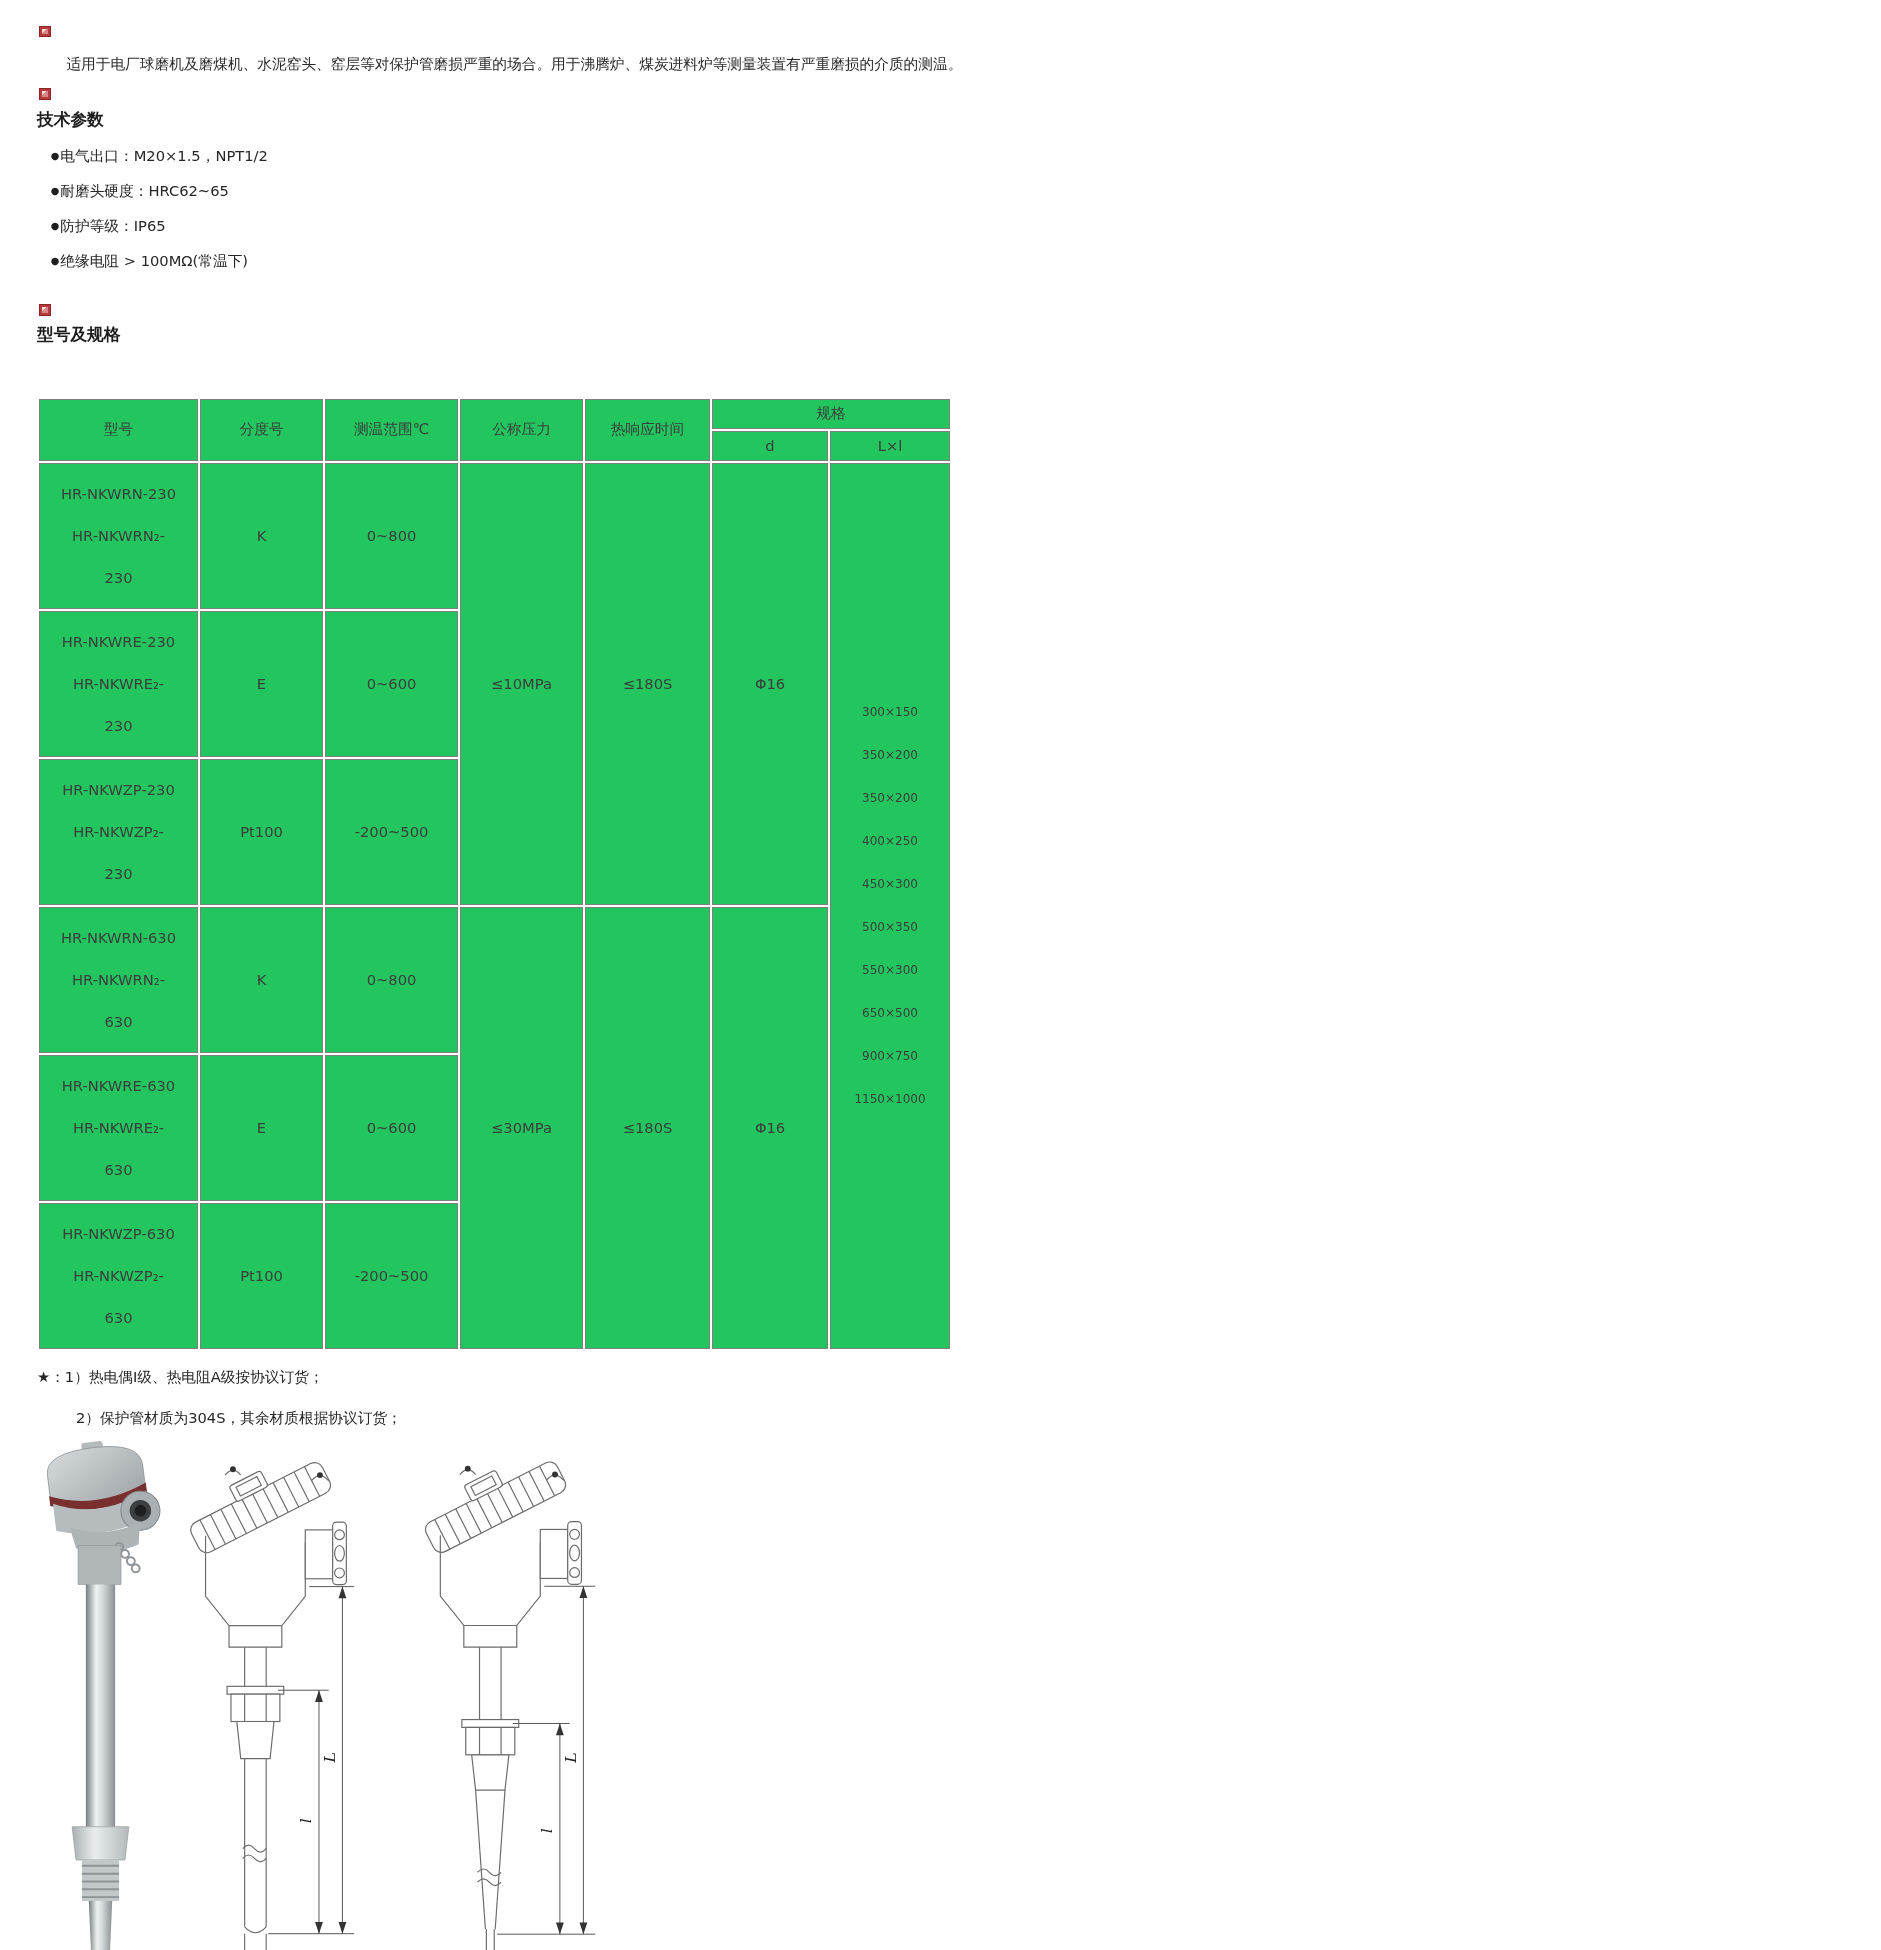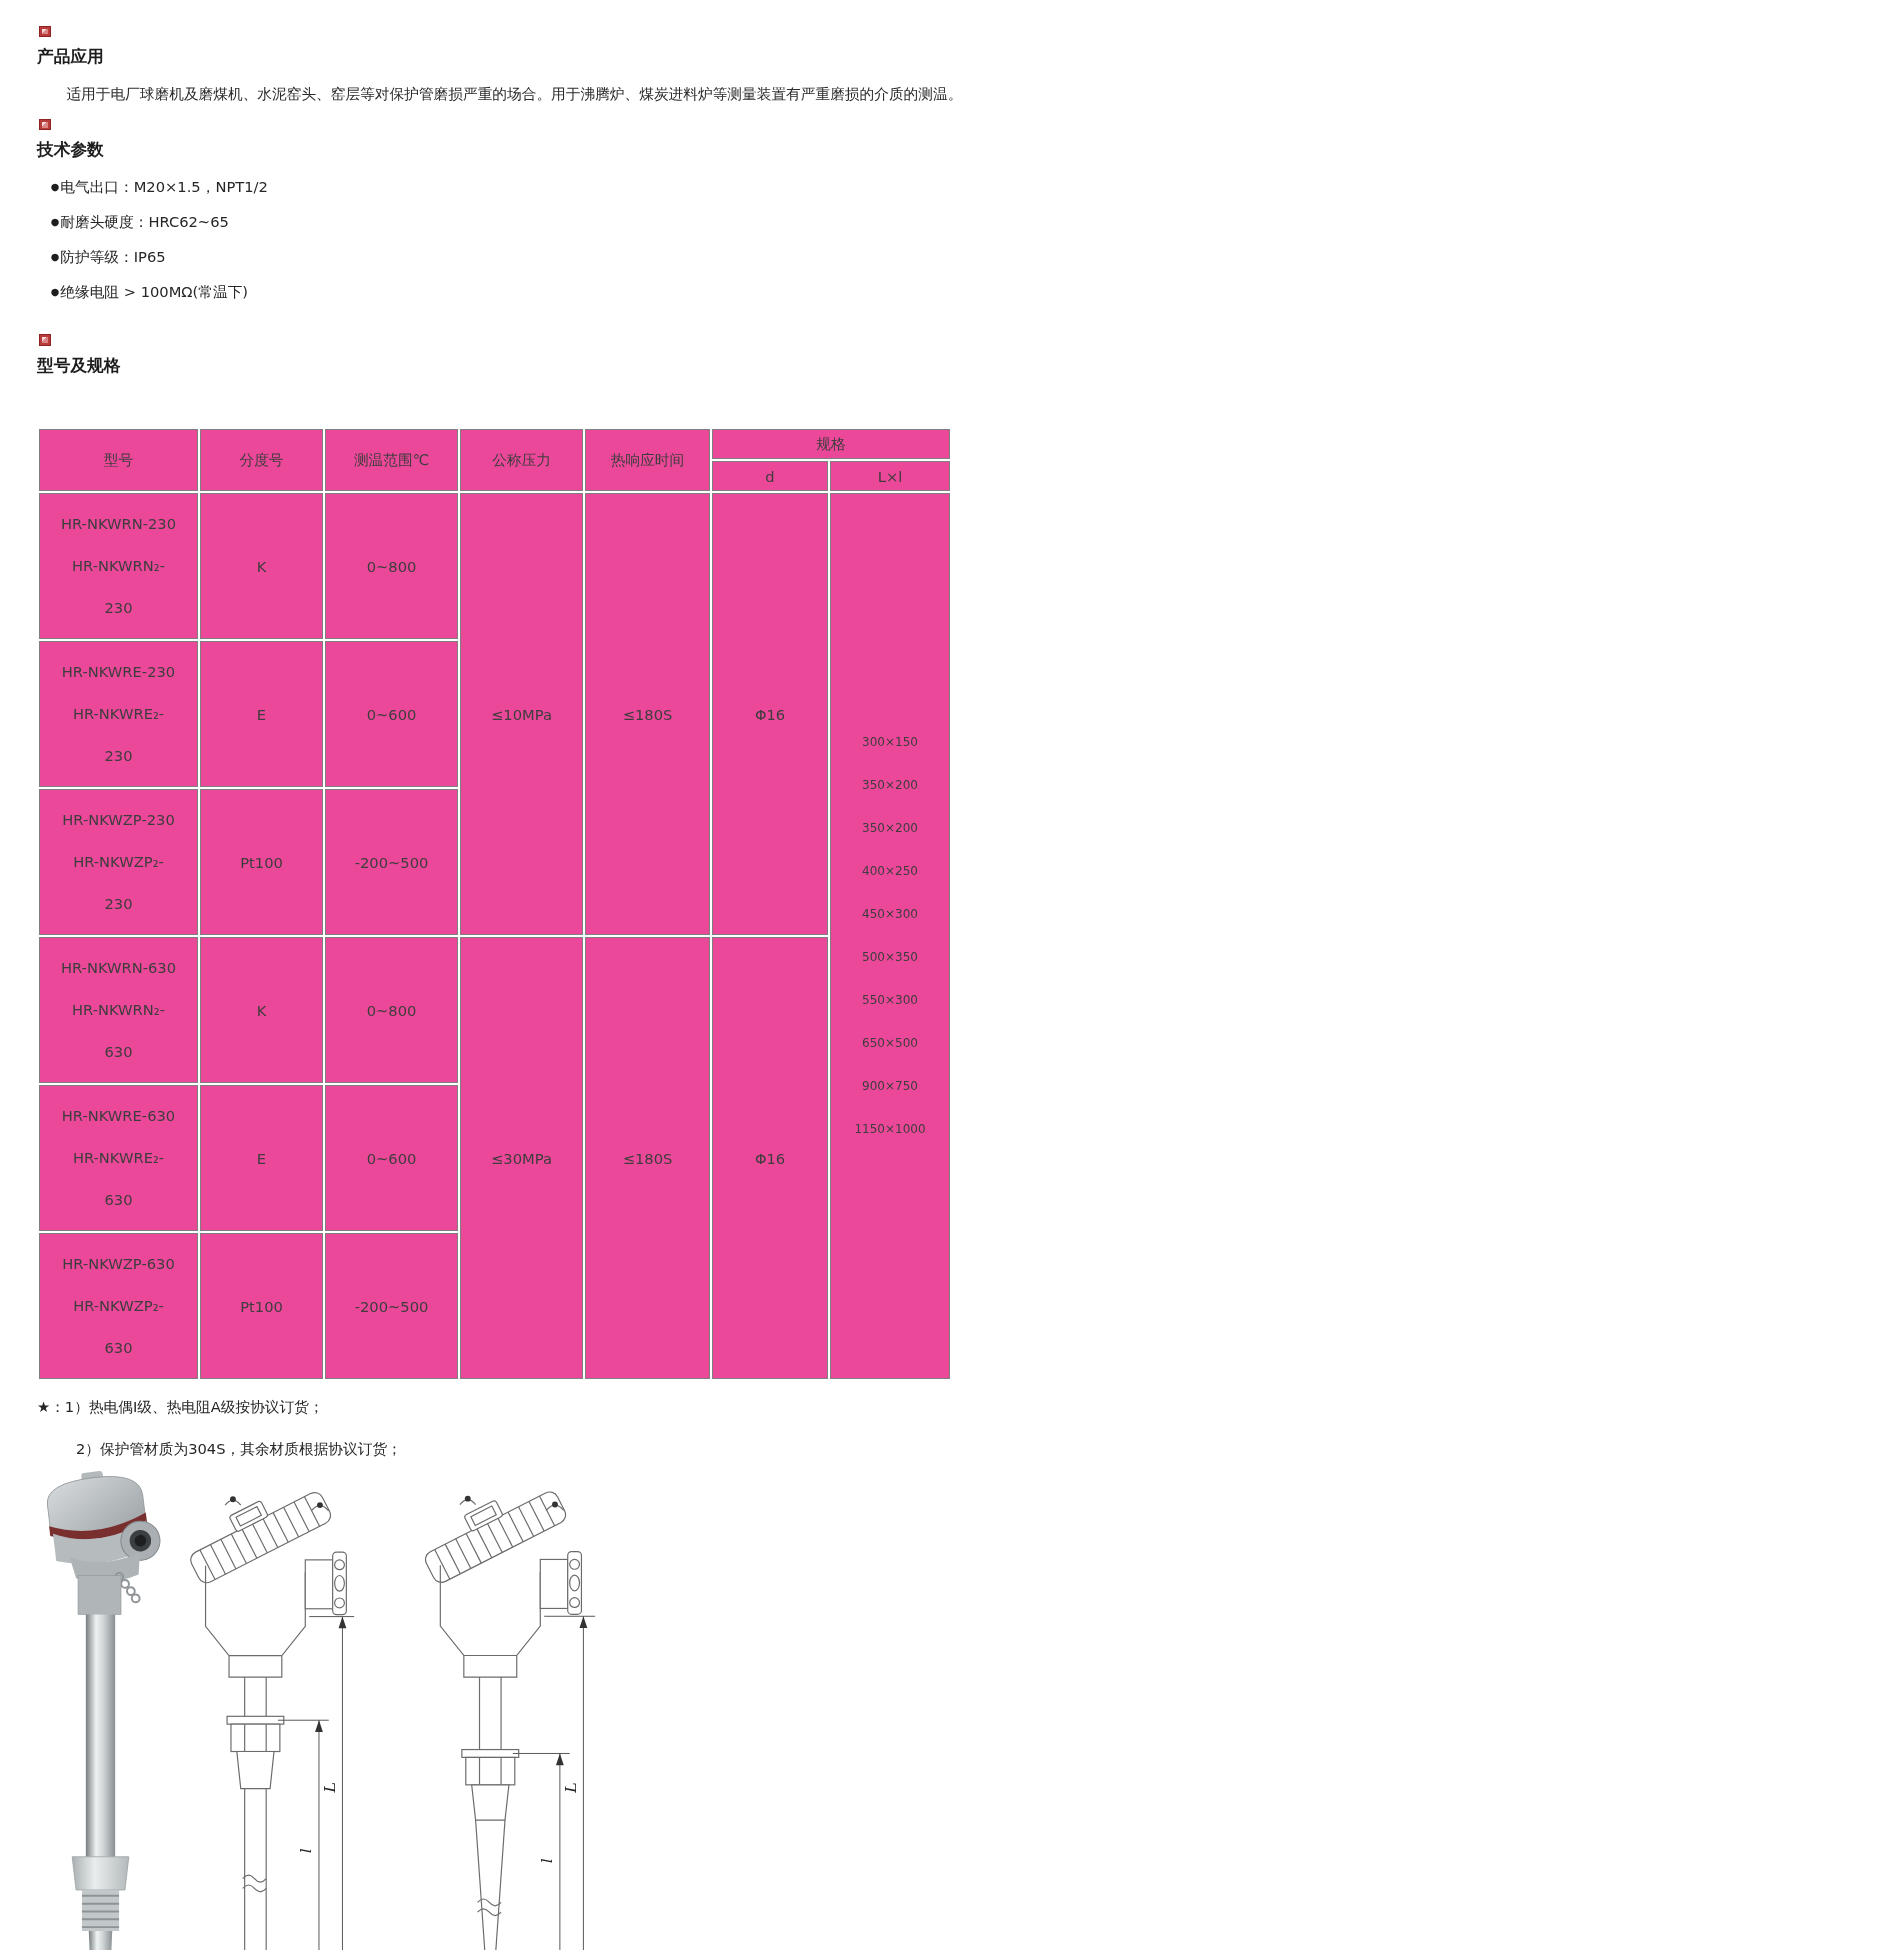--- a/index.html
+++ b/index.html
@@ -34,21 +34,21 @@
   }
   ul.param-list li::before{
     content:"●";font-size:9.8px;vertical-align:2px;margin-right:1px;color:#1e1e1e;
   }
   
   table.spec{
     border-collapse:separate;border-spacing:2.9px;margin:51px 0 0 0;
     background:#fff;table-layout:fixed;
   }
   table.spec th,table.spec td{
-    border:1px solid #7f7f7f;background:#ec4899;font-weight:normal;
+    border:1px solid #7f7f7f;background:#22c55e;font-weight:normal;
     font-size:14.7px;color:#3d3d3d;text-align:center;vertical-align:middle;
     padding:0;box-sizing:border-box;
   }
   table.spec th{height:30px;}
   table.spec td{height:146px;}
   td.model-cell{text-align:left;padding-left:2.9px;}
   td.model-cell div{line-height:42px;white-space:nowrap;}
   td.lxl-cell div{line-height:43px;font-size:12px;}
   
   .note{font-size:14.7px;line-height:21.6px;color:#262626;}
@@ -65,21 +65,20 @@
   .dim{stroke:#555;stroke-width:1;fill:none;}
   .arr{fill:#333;stroke:none;}
   .dimtxt{font-family:"DejaVu Serif","Liberation Serif",serif;font-style:italic;font-size:16px;fill:#222;}
 </style>
 </head>
 <body>
 
 <div class="content">
 
   <div class="red-marker"></div>
-  <h2 class="sec-title">产品应用</h2>
   <p class="app-text">适用于电厂球磨机及磨煤机、水泥窑头、窑层等对保护管磨损严重的场合。用于沸腾炉、煤炭进料炉等测量装置有严重磨损的介质的测温。</p>
 
   <div class="red-marker mt"></div>
   <h2 class="sec-title">技术参数</h2>
   <ul class="param-list">
     <li>电气出口：M20×1.5，NPT1/2</li>
     <li>耐磨头硬度：HRC62~65</li>
     <li>防护等级：IP65</li>
     <li>绝缘电阻 &gt; 100MΩ(常温下)</li>
   </ul>

